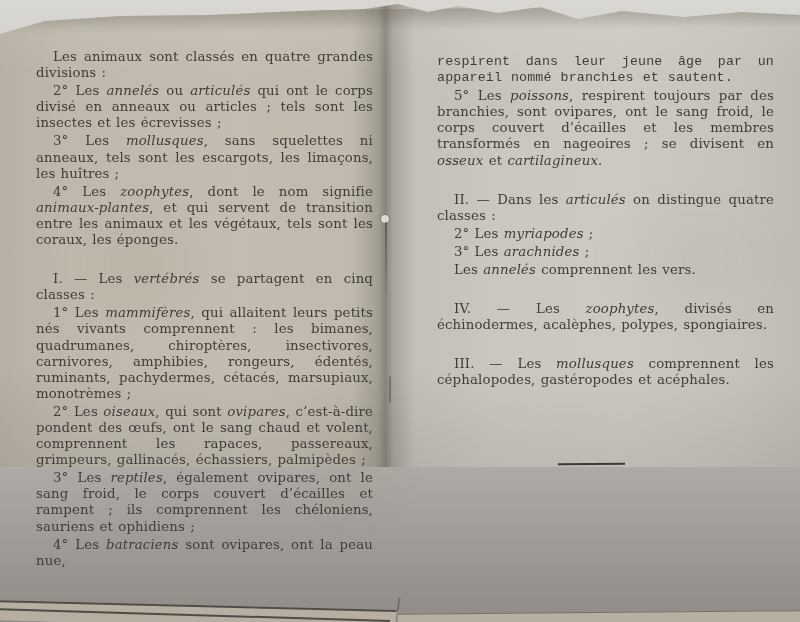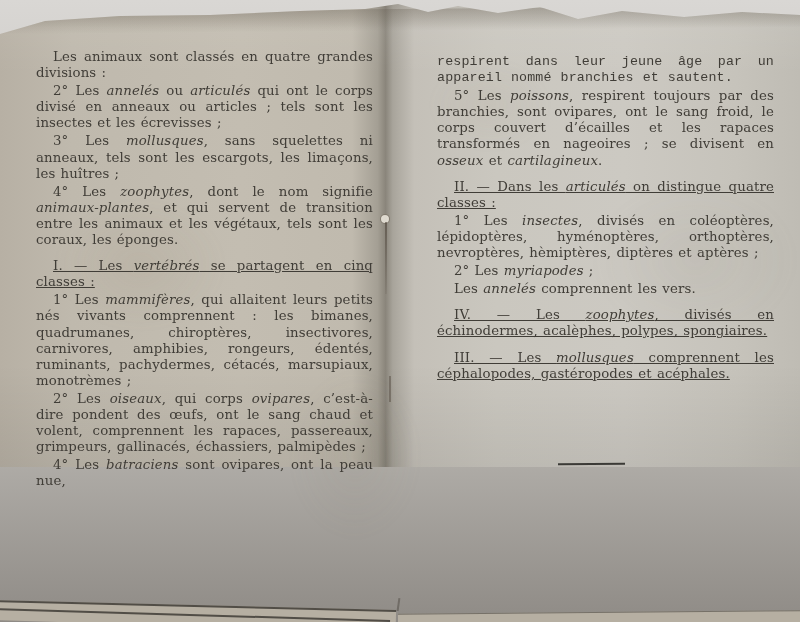--- a/index.html
+++ b/index.html
@@ -75,21 +75,21 @@
     line-height: 16.1px;
     color: #403d37;
     text-align: justify;
     letter-spacing: 0.15px;
     word-spacing: 0.8px;
   }
   .left-text  { left: 36px;  top: 49px; width: 337px; }
   .right-text { left: 437px; top: 54px; width: 337px; }
   .para { margin: 2px 0 0 0; text-indent: 17px; }
   .para:first-child { margin-top: 0; }
-  .para.section { margin-top: 10px; text-decoration: underline; }
+  .para.section { margin-top: 23px; }
   .para.no-indent { text-indent: 0; font-family: Liberation Mono, monospace; }
   .para em { font-style: italic; }
 
   
   .section-rule {
     position: absolute; left: 558px; top: 463px; width: 67px; height: 2px;
     background: #3b3a36; transform: rotate(-0.4deg);
   }
 </style>
 </head>
@@ -114,30 +114,31 @@
     <div class="thread-tail-2"></div>
     <div class="fold-notch"></div>
 
     <div class="page-text left-text">
         <p class="para"><span>Les animaux sont classés en quatre grandes divisions :</span></p>
         <p class="para"><span>2° Les </span><em>annelés</em><span> ou </span><em>articulés</em><span> qui ont le corps divisé en anneaux ou articles ; tels sont les insectes et les écrevisses ;</span></p>
         <p class="para"><span>3° Les </span><em>mollusques</em><span>, sans squelettes ni anneaux, tels sont les escargots, les limaçons, les huîtres ;</span></p>
         <p class="para"><span>4° Les </span><em>zoophytes</em><span>, dont le nom signifie </span><em>animaux-plantes</em><span>, et qui servent de transition entre les animaux et les végétaux, tels sont les coraux, les éponges.</span></p>
         <p class="para section"><span>I. — Les </span><em>vertébrés</em><span> se partagent en cinq classes :</span></p>
         <p class="para"><span>1° Les </span><em>mammifères</em><span>, qui allaitent leurs petits nés vivants comprennent : les bimanes, quadrumanes, chiroptères, insectivores, carnivores, amphibies, rongeurs, édentés, ruminants, pachydermes, cétacés, marsupiaux, monotrèmes ;</span></p>
-        <p class="para"><span>2° Les </span><em>oiseaux</em><span>, qui corps </span><em>ovipares</em><span>, c’est-à-dire pondent des œufs, ont le sang chaud et volent, comprennent les rapaces, passereaux, grimpeurs, gallinacés, échassiers, palmipèdes ;</span></p>
+        <p class="para"><span>2° Les </span><em>oiseaux</em><span>, qui sont </span><em>ovipares</em><span>, c’est-à-dire pondent des œufs, ont le sang chaud et volent, comprennent les rapaces, passereaux, grimpeurs, gallinacés, échassiers, palmipèdes ;</span></p>
+        <p class="para"><span>3° Les </span><em>reptiles</em><span>, également ovipares, ont le sang froid, le corps couvert d’écailles et rampent ; ils comprennent les chéloniens, sauriens et ophidiens ;</span></p>
         <p class="para"><span>4° Les </span><em>batraciens</em><span> sont ovipares, ont la peau nue,</span></p>
       </div>
 
     <div class="page-text right-text">
         <p class="para no-indent"><span>respirent dans leur jeune âge par un appareil nommé branchies et sautent.</span></p>
-        <p class="para"><span>5° Les </span><em>poissons</em><span>, respirent toujours par des branchies, sont ovipares, ont le sang froid, le corps couvert d’écailles et les rapaces transformés en nageoires ; se divisent en </span><em>osseux</em><span> et </span><em>cartilagineux</em><span>.</span></p>
+        <p class="para"><span>5° Les </span><em>poissons</em><span>, respirent toujours par des branchies, sont ovipares, ont le sang froid, le corps couvert d’écailles et les membres transformés en nageoires ; se divisent en </span><em>osseux</em><span> et </span><em>cartilagineux</em><span>.</span></p>
         <p class="para section"><span>II. — Dans les </span><em>articulés</em><span> on distingue quatre classes :</span></p>
-        <p class="para"><span>1° Les </span><em>insectes</em><span>, divisés en coléoptères, lépidoptères, hyménoptères, orthoptères, nevroptères, hèmiptères, diptères et aptères ;</span></p>
         <p class="para"><span>2° Les </span><em>myriapodes</em><span> ;</span></p>
+        <p class="para"><span>3° Les </span><em>arachnides</em><span> ;</span></p>
         <p class="para"><span>Les </span><em>annelés</em><span> comprennent les vers.</span></p>
         <p class="para section"><span>IV. — Les </span><em>zoophytes</em><span>, divisés en échinodermes, acalèphes, polypes, spongiaires.</span></p>
         <p class="para section"><span>III. — Les </span><em>mollusques</em><span> comprennent les céphalopodes, gastéropodes et acéphales.</span></p>
       </div>
 
     <div class="section-rule"></div>
   </div>
 
 </div>
 

